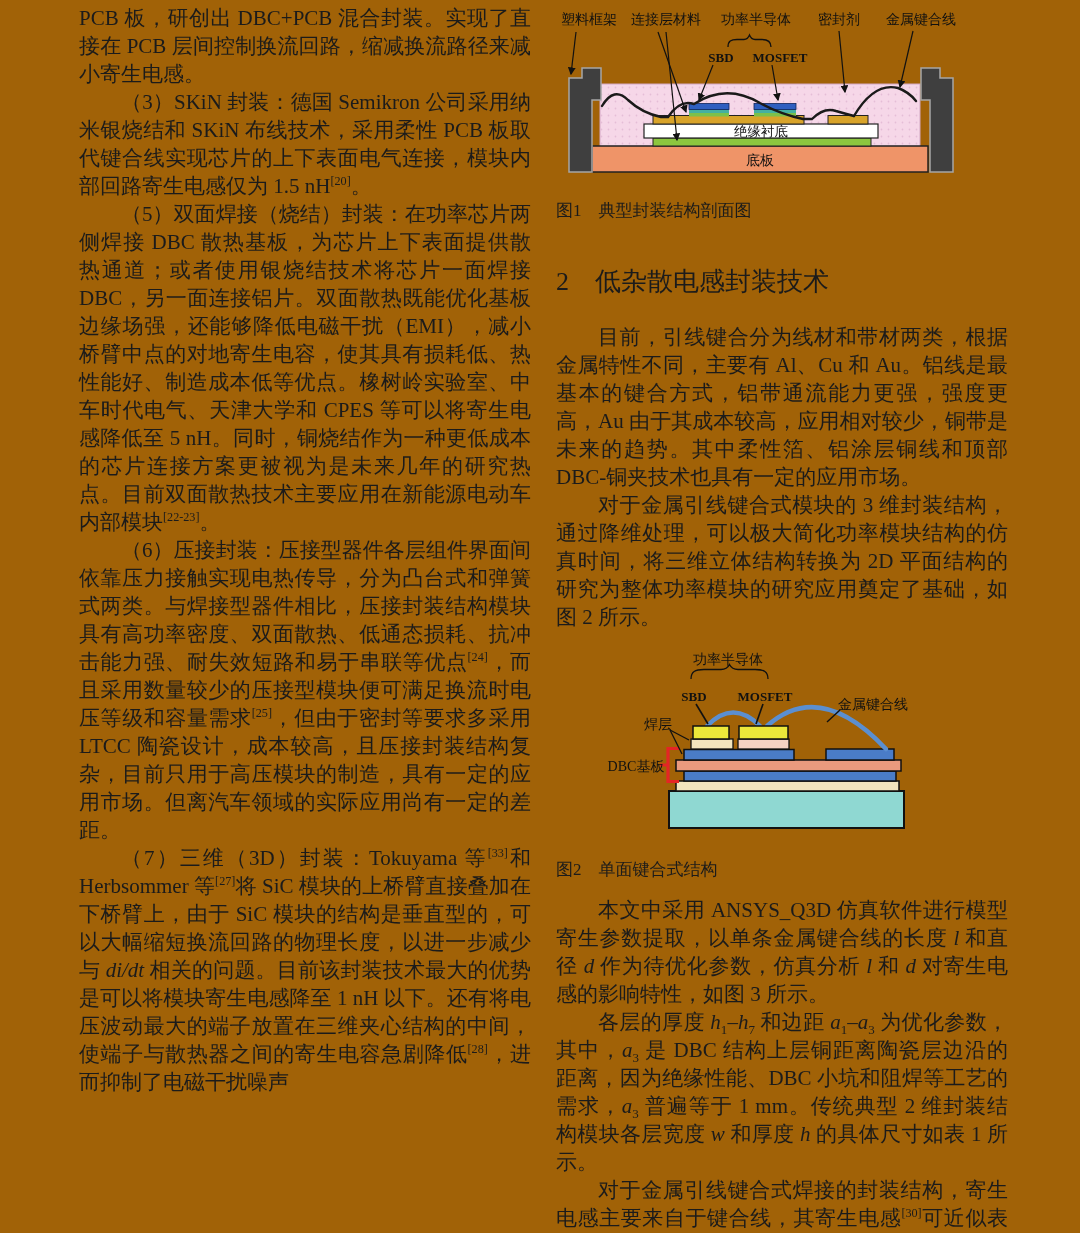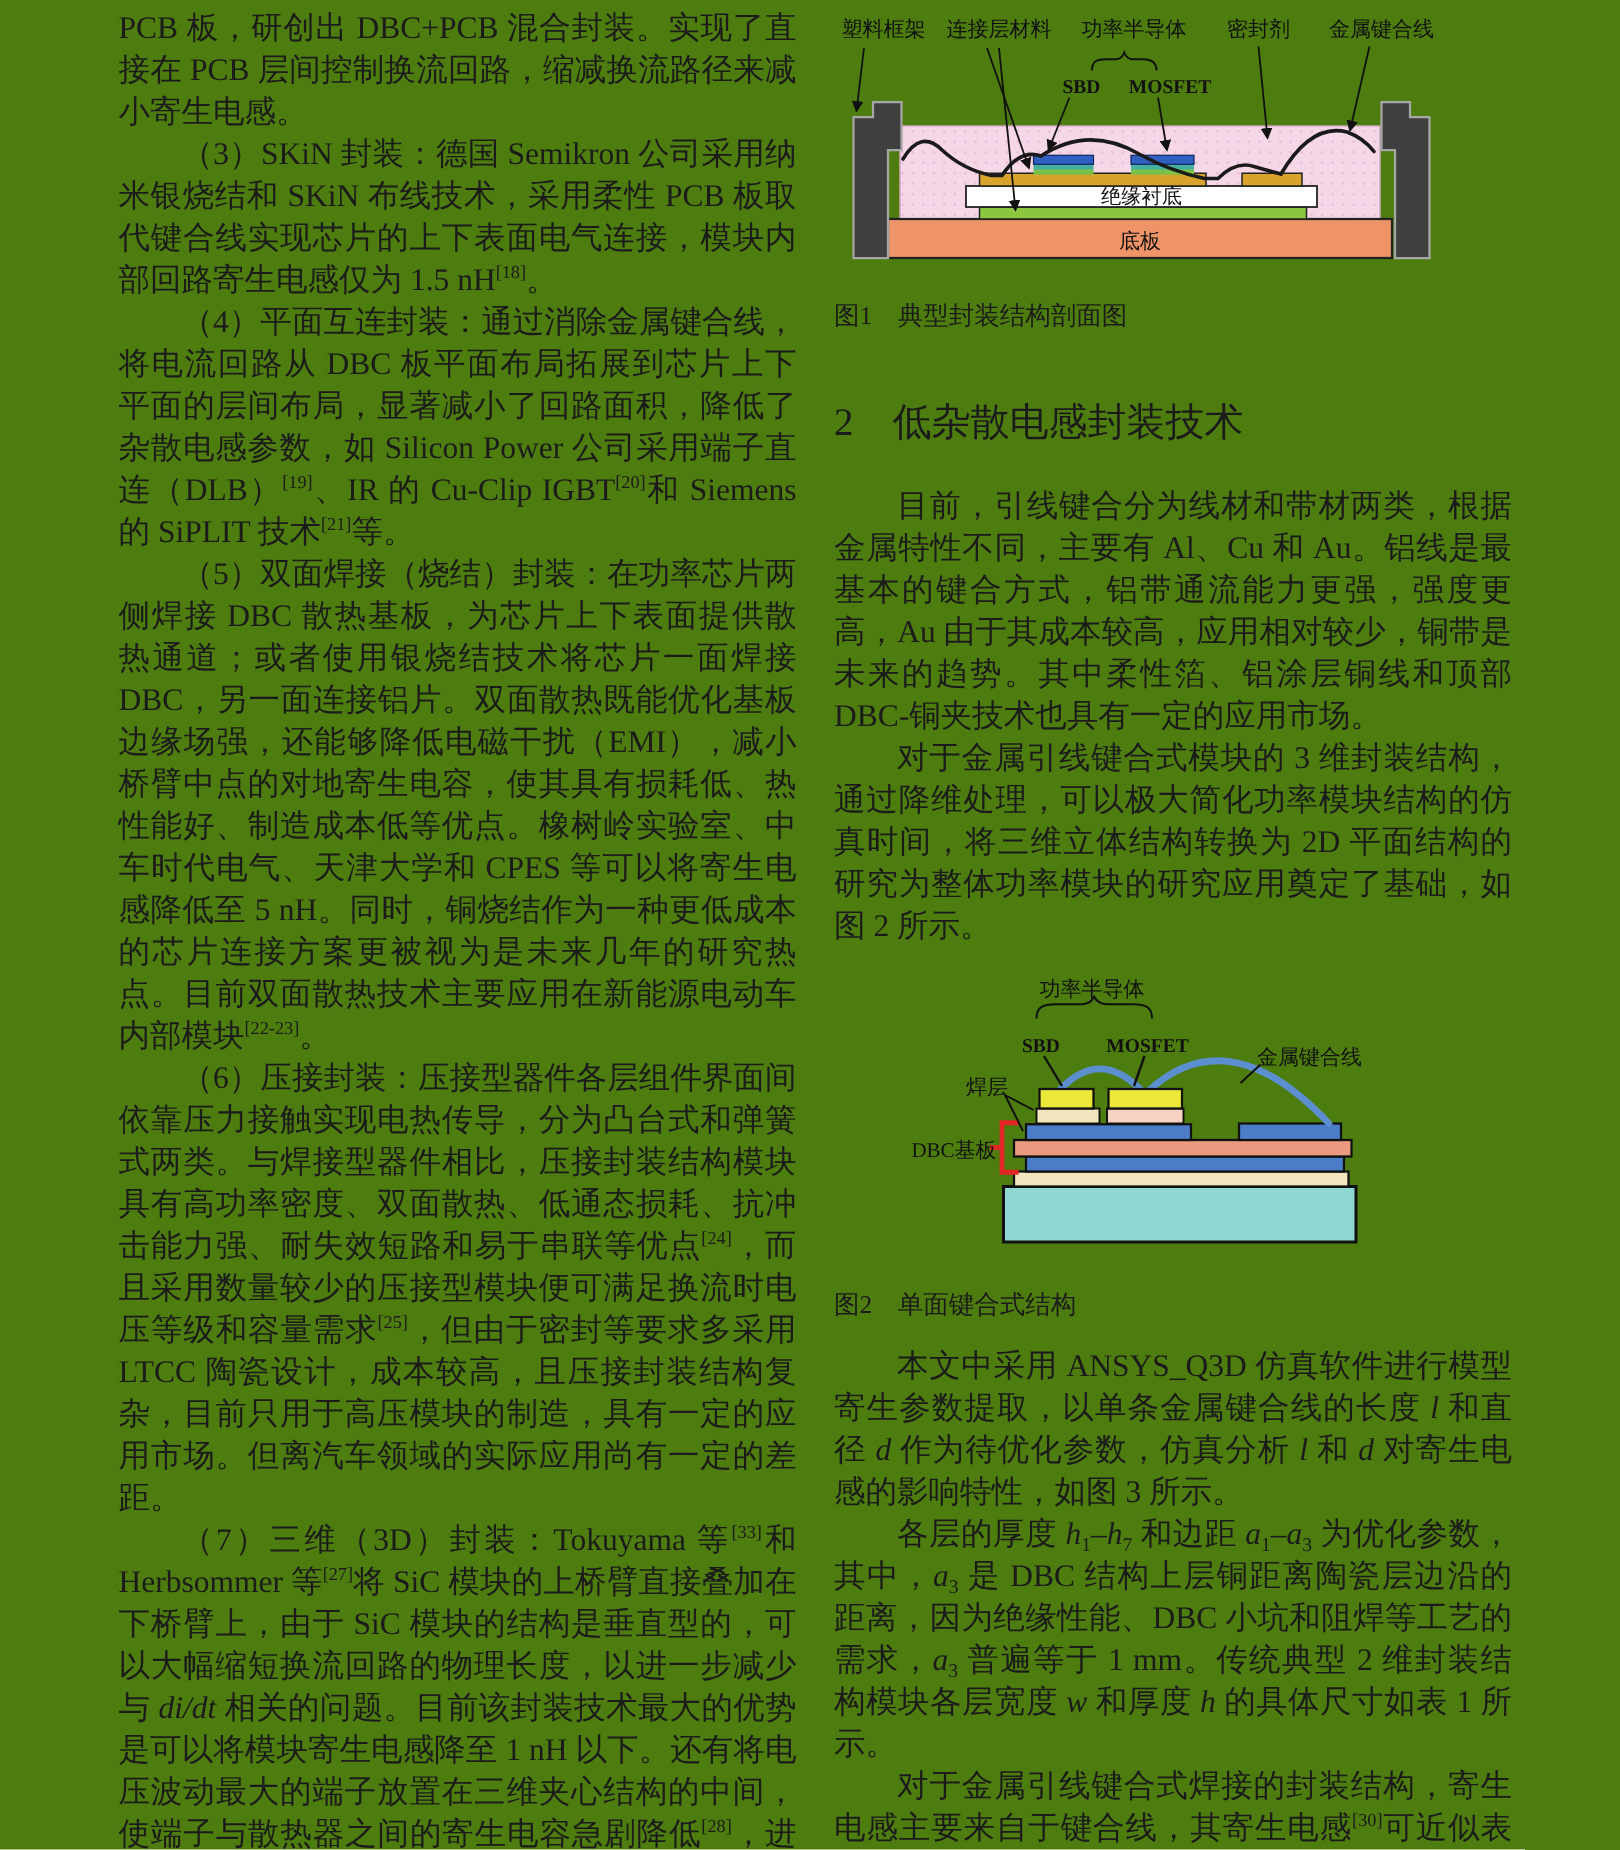--- a/index.html
+++ b/index.html
@@ -1,16 +1,16 @@
 <!DOCTYPE html>
 <html><head>
 <meta charset="utf-8">
 <style>
   html,body{margin:0;padding:0;background:#ffffff;}
-  .page{position:relative;width:1080px;height:1233px;background:#4d7c0f;overflow:hidden;
+  .page{position:relative;width:1080px;height:1233px;background:#a16207;overflow:hidden;
         font-family:"Liberation Serif","DejaVu Serif",serif;color:#1b1b1b;}
   .col{position:absolute;width:452px;font-size:21px;line-height:28px;text-align:justify;}
   .col-left{left:79px;top:4px;}
   .col-right{left:556px;top:0;}
   p.para{margin:0;text-indent:2em;}
   p.para.noindent{text-indent:0;}
   sup.cite{font-size:0.58em;line-height:0;vertical-align:super;}
   i.var{font-style:italic;}
   sub{font-size:0.62em;line-height:0;}
   .fig{position:relative;margin:0;}
@@ -23,22 +23,21 @@
   .mid-block{margin-top:16px;}
   svg text{font-family:"Liberation Serif","DejaVu Serif",serif;}
 </style>
 </head>
 <body>
 
 <div class="page">
 
   <div class="col col-left para-block" id="left-col">
       <p class="para noindent"><span>PCB 板，研创出 DBC+PCB 混合封装。实现了直接在 PCB 层间控制换流回路，缩减换流路径来减小寄生电感。</span></p>
-      <p class="para"><span>（3）SKiN 封装：德国 Semikron 公司采用纳米银烧结和 SKiN 布线技术，采用柔性 PCB 板取代键合线实现芯片的上下表面电气连接，模块内部回路寄生电感仅为 1.5 nH</span><sup class="cite">[18]</sup><span>。</span></p>
-      <p class="para"><span>（4）平面互连封装：通过消除金属键合线，将电流回路从 DBC 板平面布局拓展到芯片上下平面的层间布局，显著减小了回路面积，降低了杂散电感参数，如 Silicon Power 公司采用端子直连（DLB）</span><sup class="cite">[19]</sup><span>、IR 的 Cu-Clip IGBT</span><sup class="cite">[20]</sup><span>和 Siemens 的 SiPLIT 技术</span><sup class="cite">[21]</sup><span>等。</span></p>
+      <p class="para"><span>（3）SKiN 封装：德国 Semikron 公司采用纳米银烧结和 SKiN 布线技术，采用柔性 PCB 板取代键合线实现芯片的上下表面电气连接，模块内部回路寄生电感仅为 1.5 nH</span><sup class="cite">[20]</sup><span>。</span></p>
       <p class="para"><span>（5）双面焊接（烧结）封装：在功率芯片两侧焊接 DBC 散热基板，为芯片上下表面提供散热通道；或者使用银烧结技术将芯片一面焊接 DBC，另一面连接铝片。双面散热既能优化基板边缘场强，还能够降低电磁干扰（EMI），减小桥臂中点的对地寄生电容，使其具有损耗低、热性能好、制造成本低等优点。橡树岭实验室、中车时代电气、天津大学和 CPES 等可以将寄生电感降低至 5 nH。同时，铜烧结作为一种更低成本的芯片连接方案更被视为是未来几年的研究热点。目前双面散热技术主要应用在新能源电动车内部模块</span><sup class="cite">[22-23]</sup><span>。</span></p>
       <p class="para"><span>（6）压接封装：压接型器件各层组件界面间依靠压力接触实现电热传导，分为凸台式和弹簧式两类。与焊接型器件相比，压接封装结构模块具有高功率密度、双面散热、低通态损耗、抗冲击能力强、耐失效短路和易于串联等优点</span><sup class="cite">[24]</sup><span>，而且采用数量较少的压接型模块便可满足换流时电压等级和容量需求</span><sup class="cite">[25]</sup><span>，但由于密封等要求多采用 LTCC 陶瓷设计，成本较高，且压接封装结构复杂，目前只用于高压模块的制造，具有一定的应用市场。但离汽车领域的实际应用尚有一定的差距。</span></p>
       <p class="para"><span>（7）三维（3D）封装：Tokuyama 等</span><sup class="cite">[33]</sup><span>和 Herbsommer 等</span><sup class="cite">[27]</sup><span>将 SiC 模块的上桥臂直接叠加在下桥臂上，由于 SiC 模块的结构是垂直型的，可以大幅缩短换流回路的物理长度，以进一步减少与 </span><i class="var">di/dt</i><span> 相关的问题。目前该封装技术最大的优势是可以将模块寄生电感降至 1 nH 以下。还有将电压波动最大的端子放置在三维夹心结构的中间，使端子与散热器之间的寄生电容急剧降低</span><sup class="cite">[28]</sup><span>，进而抑制了电磁干扰噪声</span></p>
     </div>
 
   <div class="col col-right">
 
     <div class="fig">
       <svg viewBox="0 0 452 192" width="452" height="192">
         <defs>

